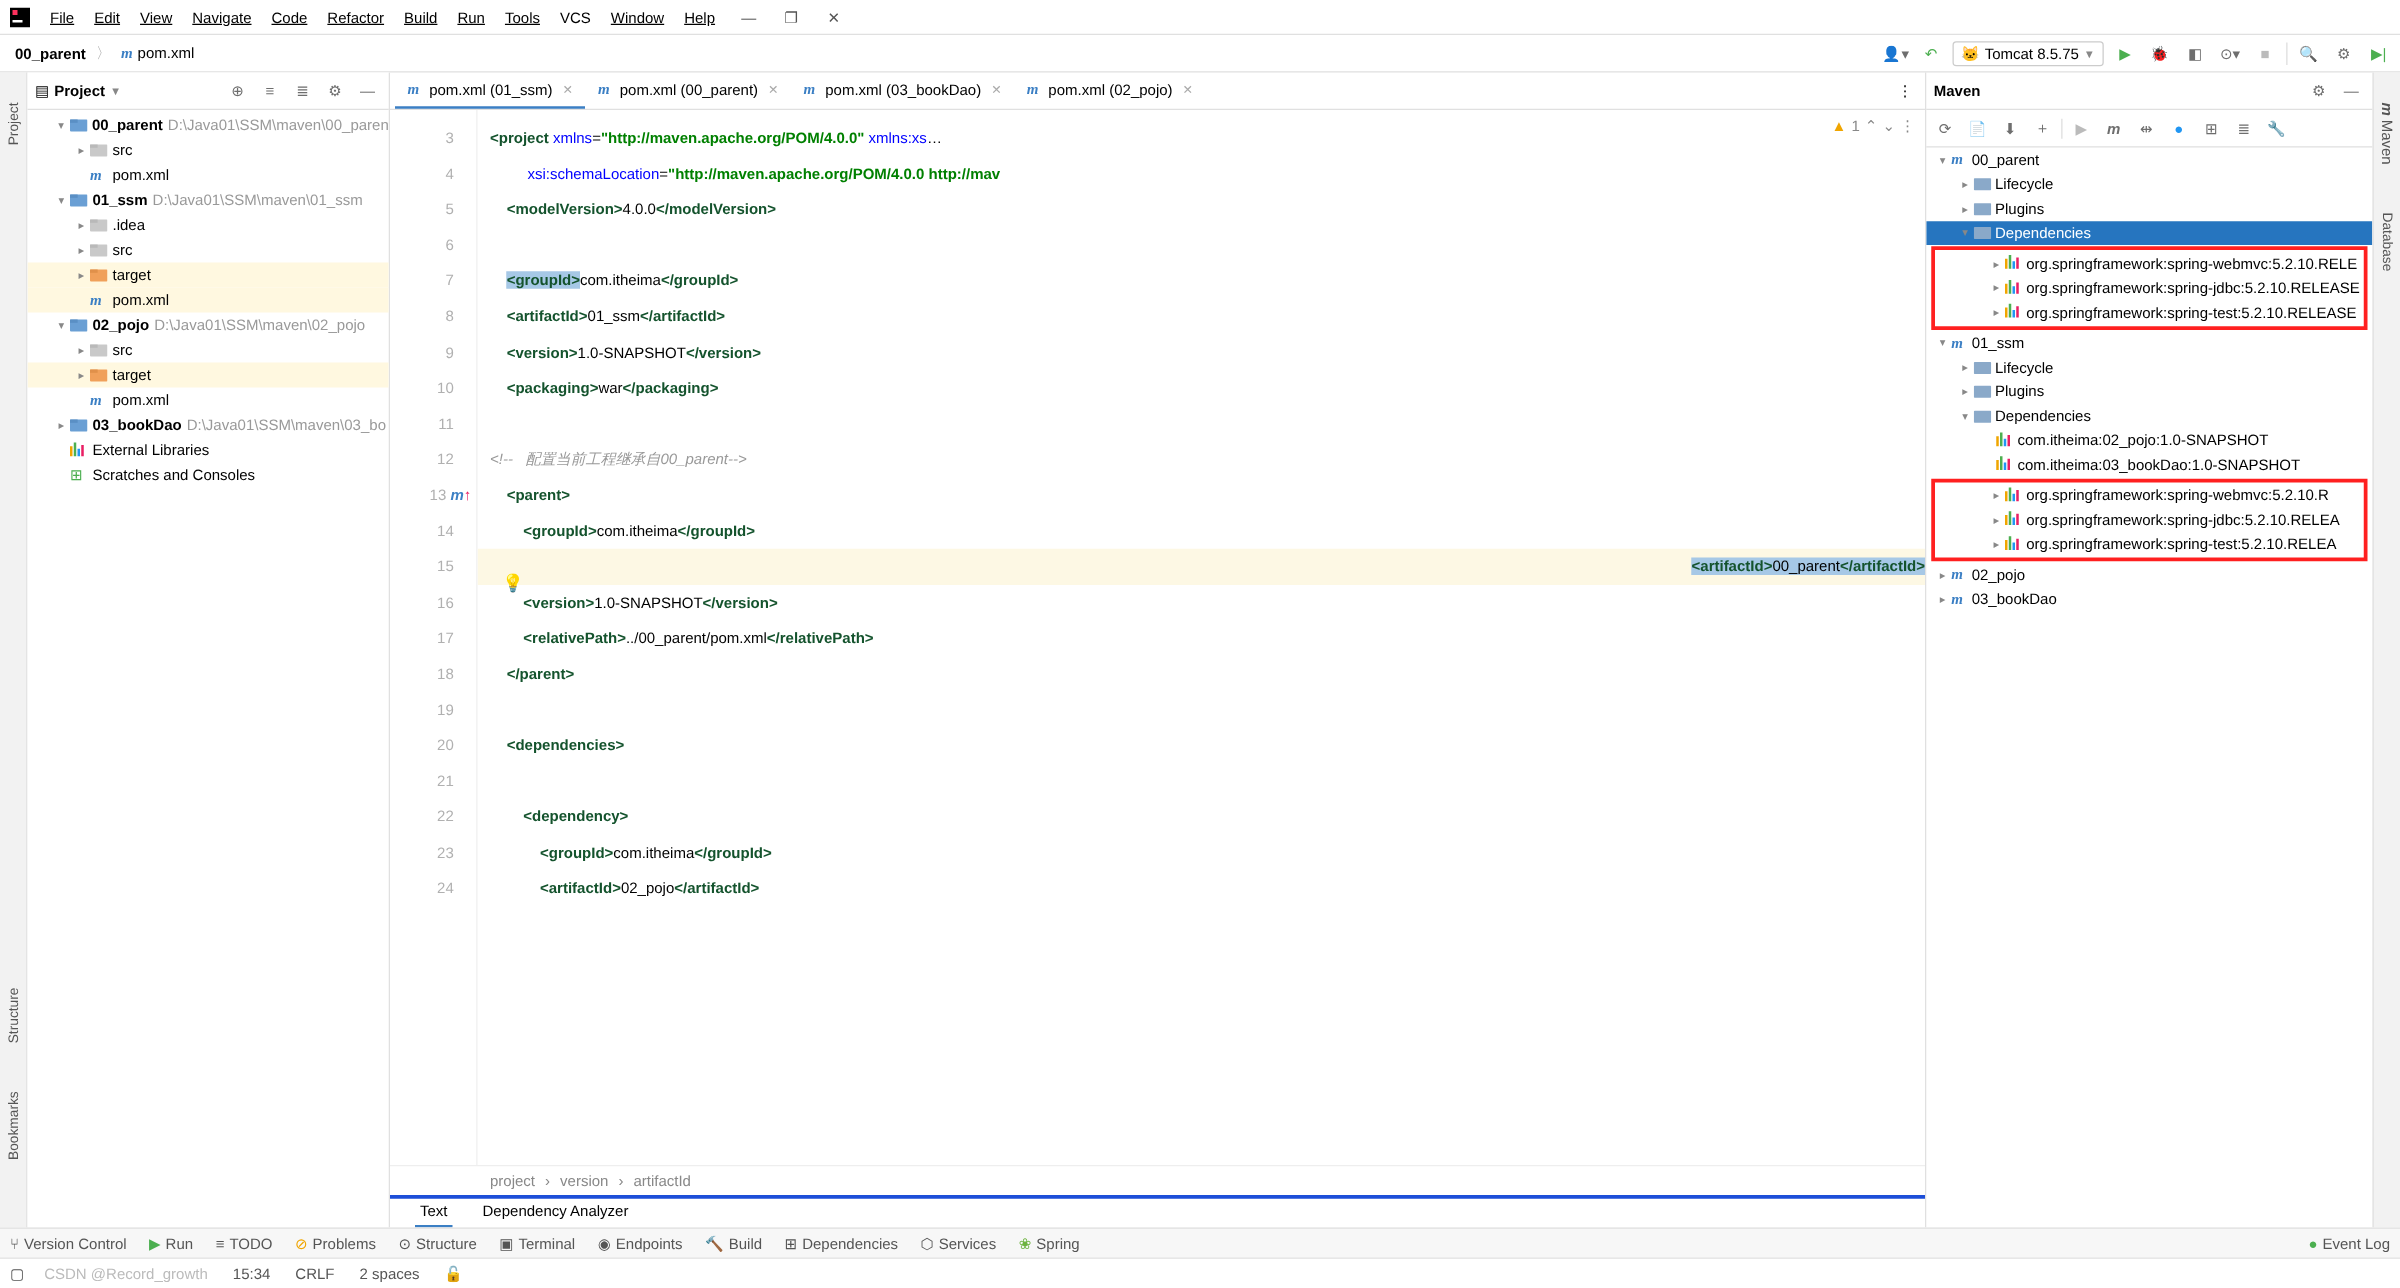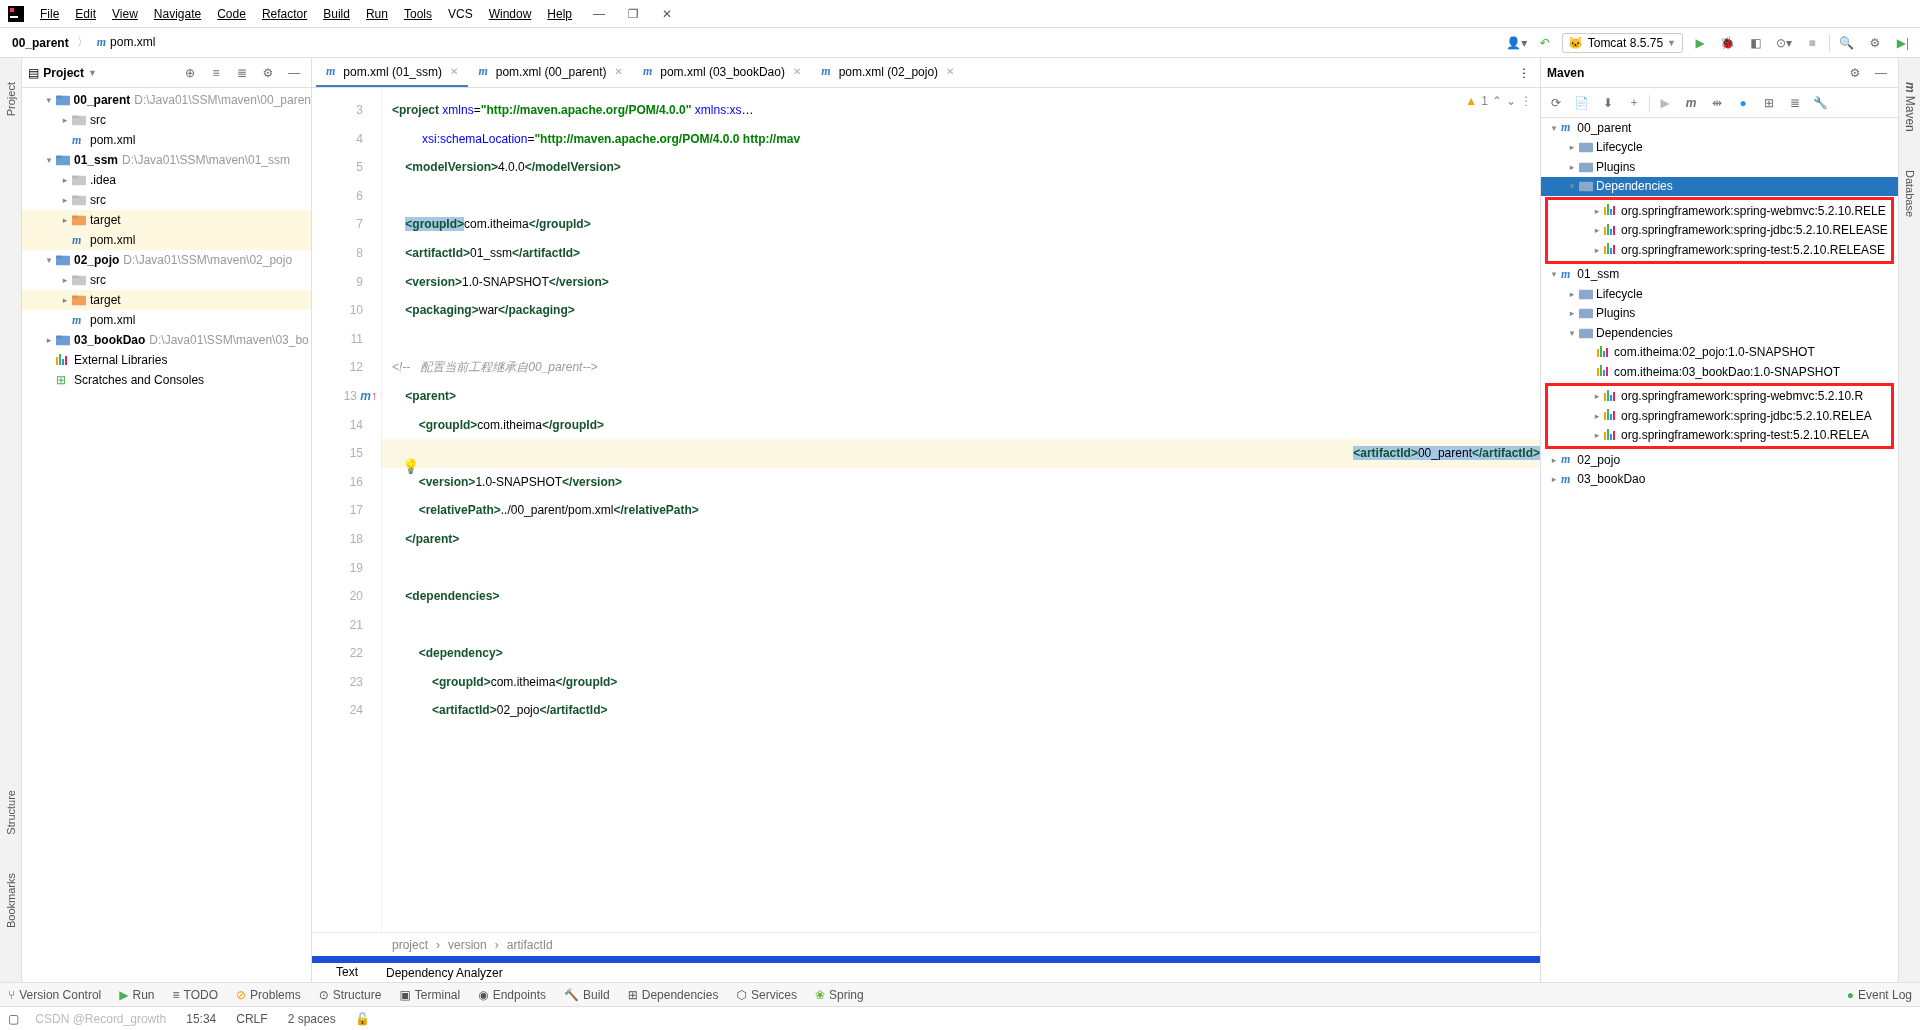--- a/index.html
+++ b/index.html
@@ -48,21 +48,21 @@
 .tag { color:#14532d; font-weight:bold; }
 .attr { color:#0000ff; }
 .str { color:#008000; font-weight:bold; }
 .txt { color:#000; }
 .cmt { color:#999; font-style:italic; }
 .sel-bg { background:#a6c8e6; }
 .inspections { position:absolute; top:6px; right:8px; display:flex; align-items:center; gap:4px; font-size:11px; color:#888; }
 .warn-tri { color:#f0a500; }
 .bulb { position:absolute; left:90px; top:370px; color:#f0a500; font-size:14px; }
 .editor-bread { height:24px; display:flex; align-items:center; padding-left:80px; color:#888; gap:8px; border-top:1px solid #eee; }
-.bottom-tabs { height:26px; display:flex; align-items:center; border-top:7px solid #1d4ed8; padding-left:20px; gap:20px; }
+.bottom-tabs { height:26px; display:flex; border-top:3px solid #1d4ed8; padding-left:20px; gap:20px; }
 .bottom-tabs .btab { padding:3px 4px; cursor:pointer; }
 .bottom-tabs .btab.active { border-bottom:2px solid #3b7fc4; }
 .maven-panel { width:358px; border-left:1px solid #e0e0e0; display:flex; flex-direction:column; }
 .maven-toolbar { display:flex; align-items:center; height:30px; padding:0 4px; gap:4px; border-bottom:1px solid #e0e0e0; flex-wrap:nowrap; }
 .maven-tree { flex:1; overflow:hidden; font-size:12px; }
 .mrow { display:flex; align-items:center; height:19.5px; white-space:nowrap; cursor:pointer; }
 .mrow.sel { background:#2675bf; color:#fff; }
 .redbox { border:3px solid #ff2020; margin:1px 4px; padding:1px 0; }
 .tool-window-bar { height:24px; display:flex; align-items:center; border-top:1px solid #e0e0e0; background:#f7f7f7; padding:0 8px; gap:18px; }
 .tool-btn { display:flex; align-items:center; gap:4px; color:#555; cursor:pointer; font-size:11px; }

